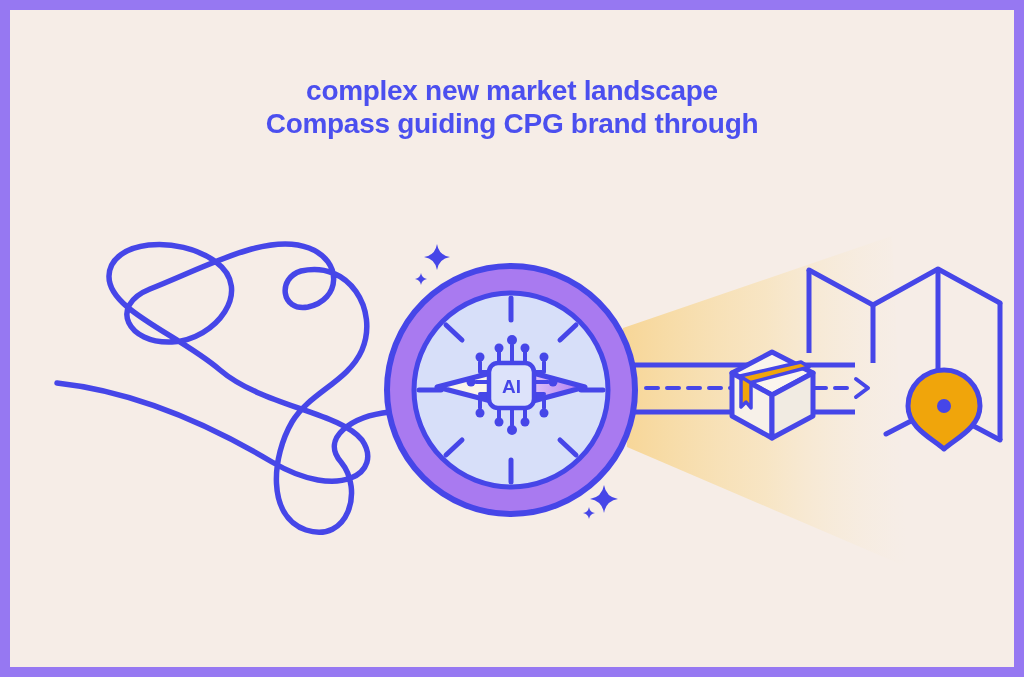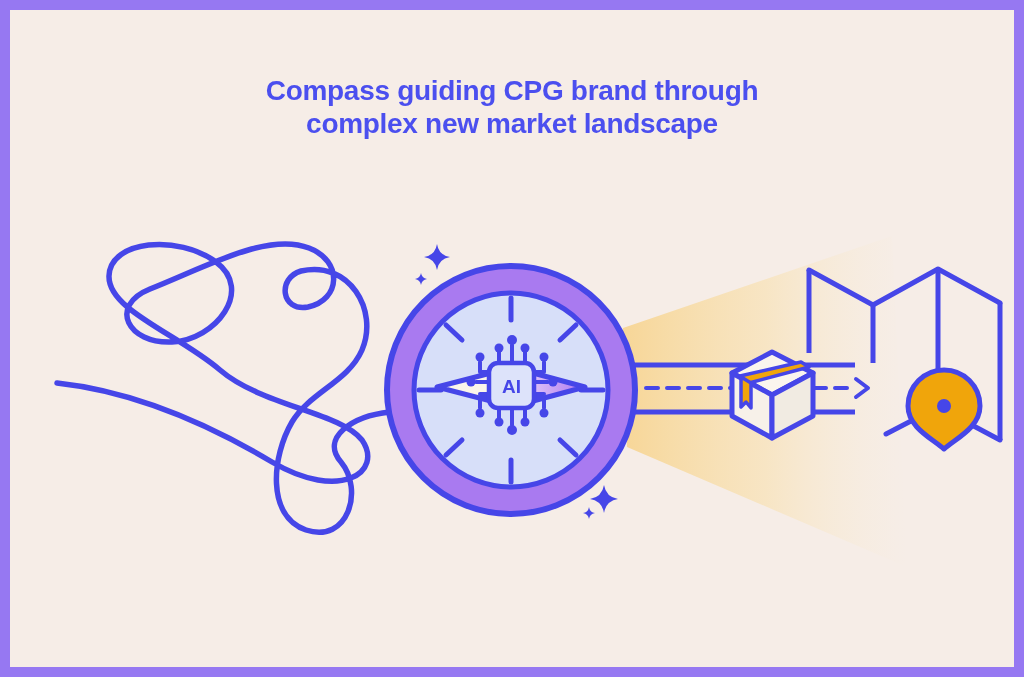--- a/index.html
+++ b/index.html
@@ -38,22 +38,22 @@
   .boxface  {fill:var(--box-face);stroke:var(--outline-blue);stroke-width:5;stroke-linejoin:round;}
   .boxfaced {fill:var(--box-face-dark);stroke:var(--outline-blue);stroke-width:5;stroke-linejoin:round;}
   .beamstop0{stop-color:var(--beam-yellow);}
 </style>
 </head>
 <body>
 
 <div class="frame">
 
   <div class="title">
+    <div>complex new market landscape</div>
     <div>Compass guiding CPG brand through</div>
-    <div>complex new market landscape</div>
   </div>
 
   <svg class="canvas" width="1024" height="677" viewBox="0 0 1024 677">
     <defs>
       <linearGradient id="beamG" gradientUnits="userSpaceOnUse" x1="613" y1="390" x2="897" y2="390">
         <stop offset="0" class="beamstop0" stop-opacity="0.95"></stop>
         <stop offset="0.5" stop-color="#F8E0AE" stop-opacity="0.62"></stop>
         <stop offset="1" stop-color="#F9ECD2" stop-opacity="0"></stop>
       </linearGradient>
       <linearGradient id="needleG" gradientUnits="userSpaceOnUse" x1="523" y1="377" x2="575" y2="377">

